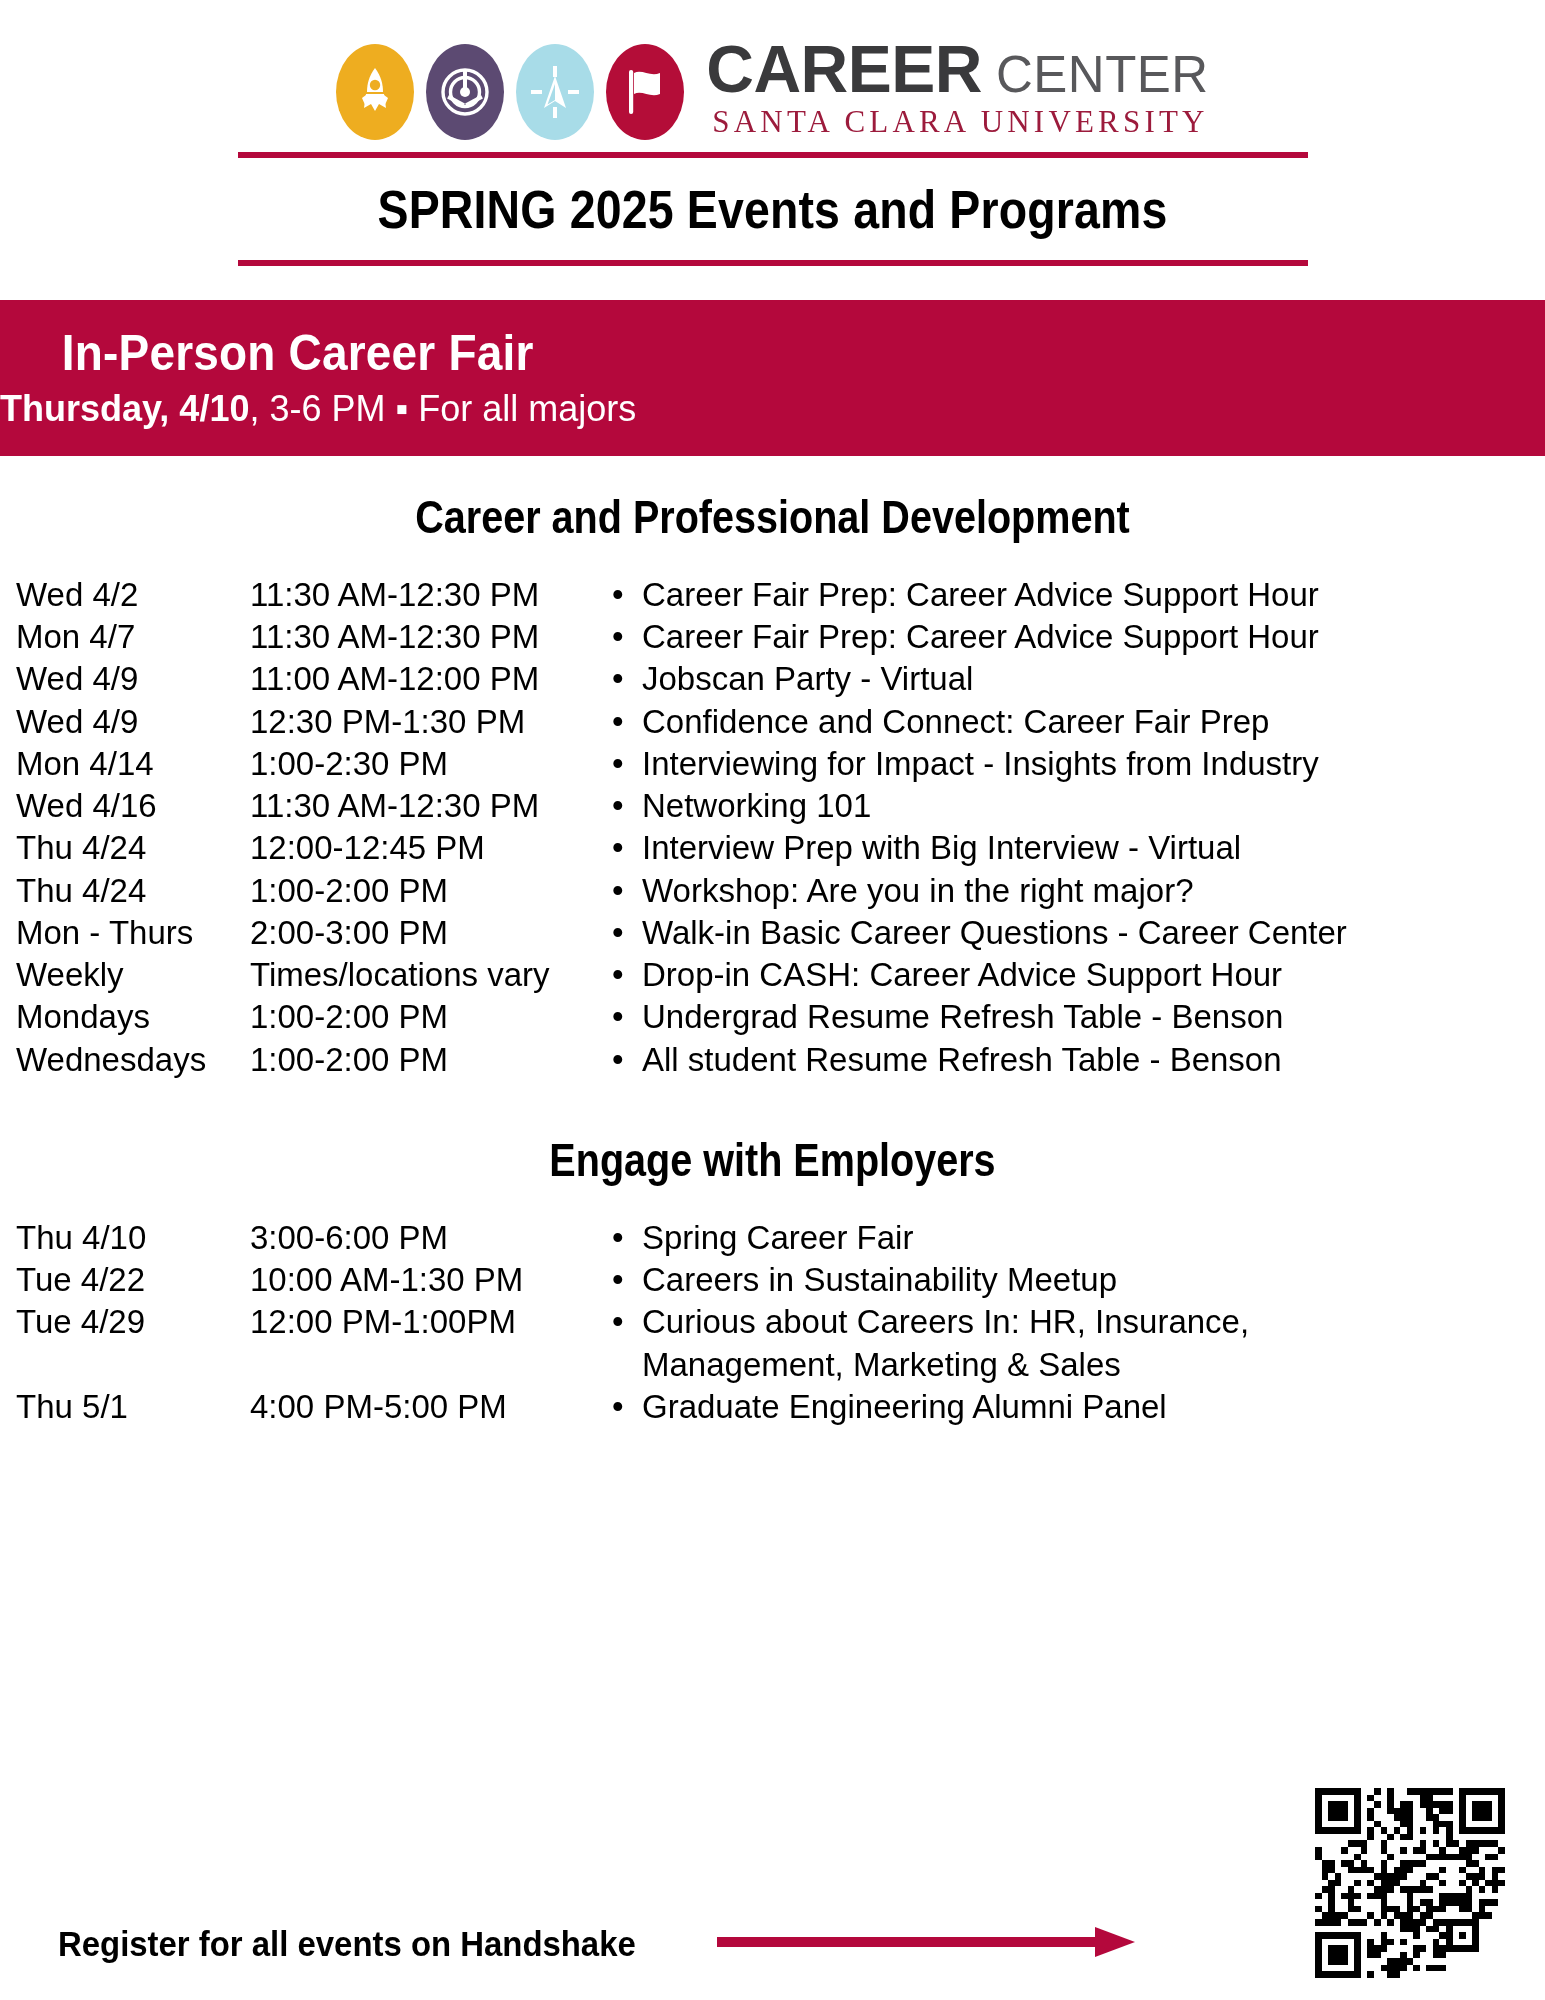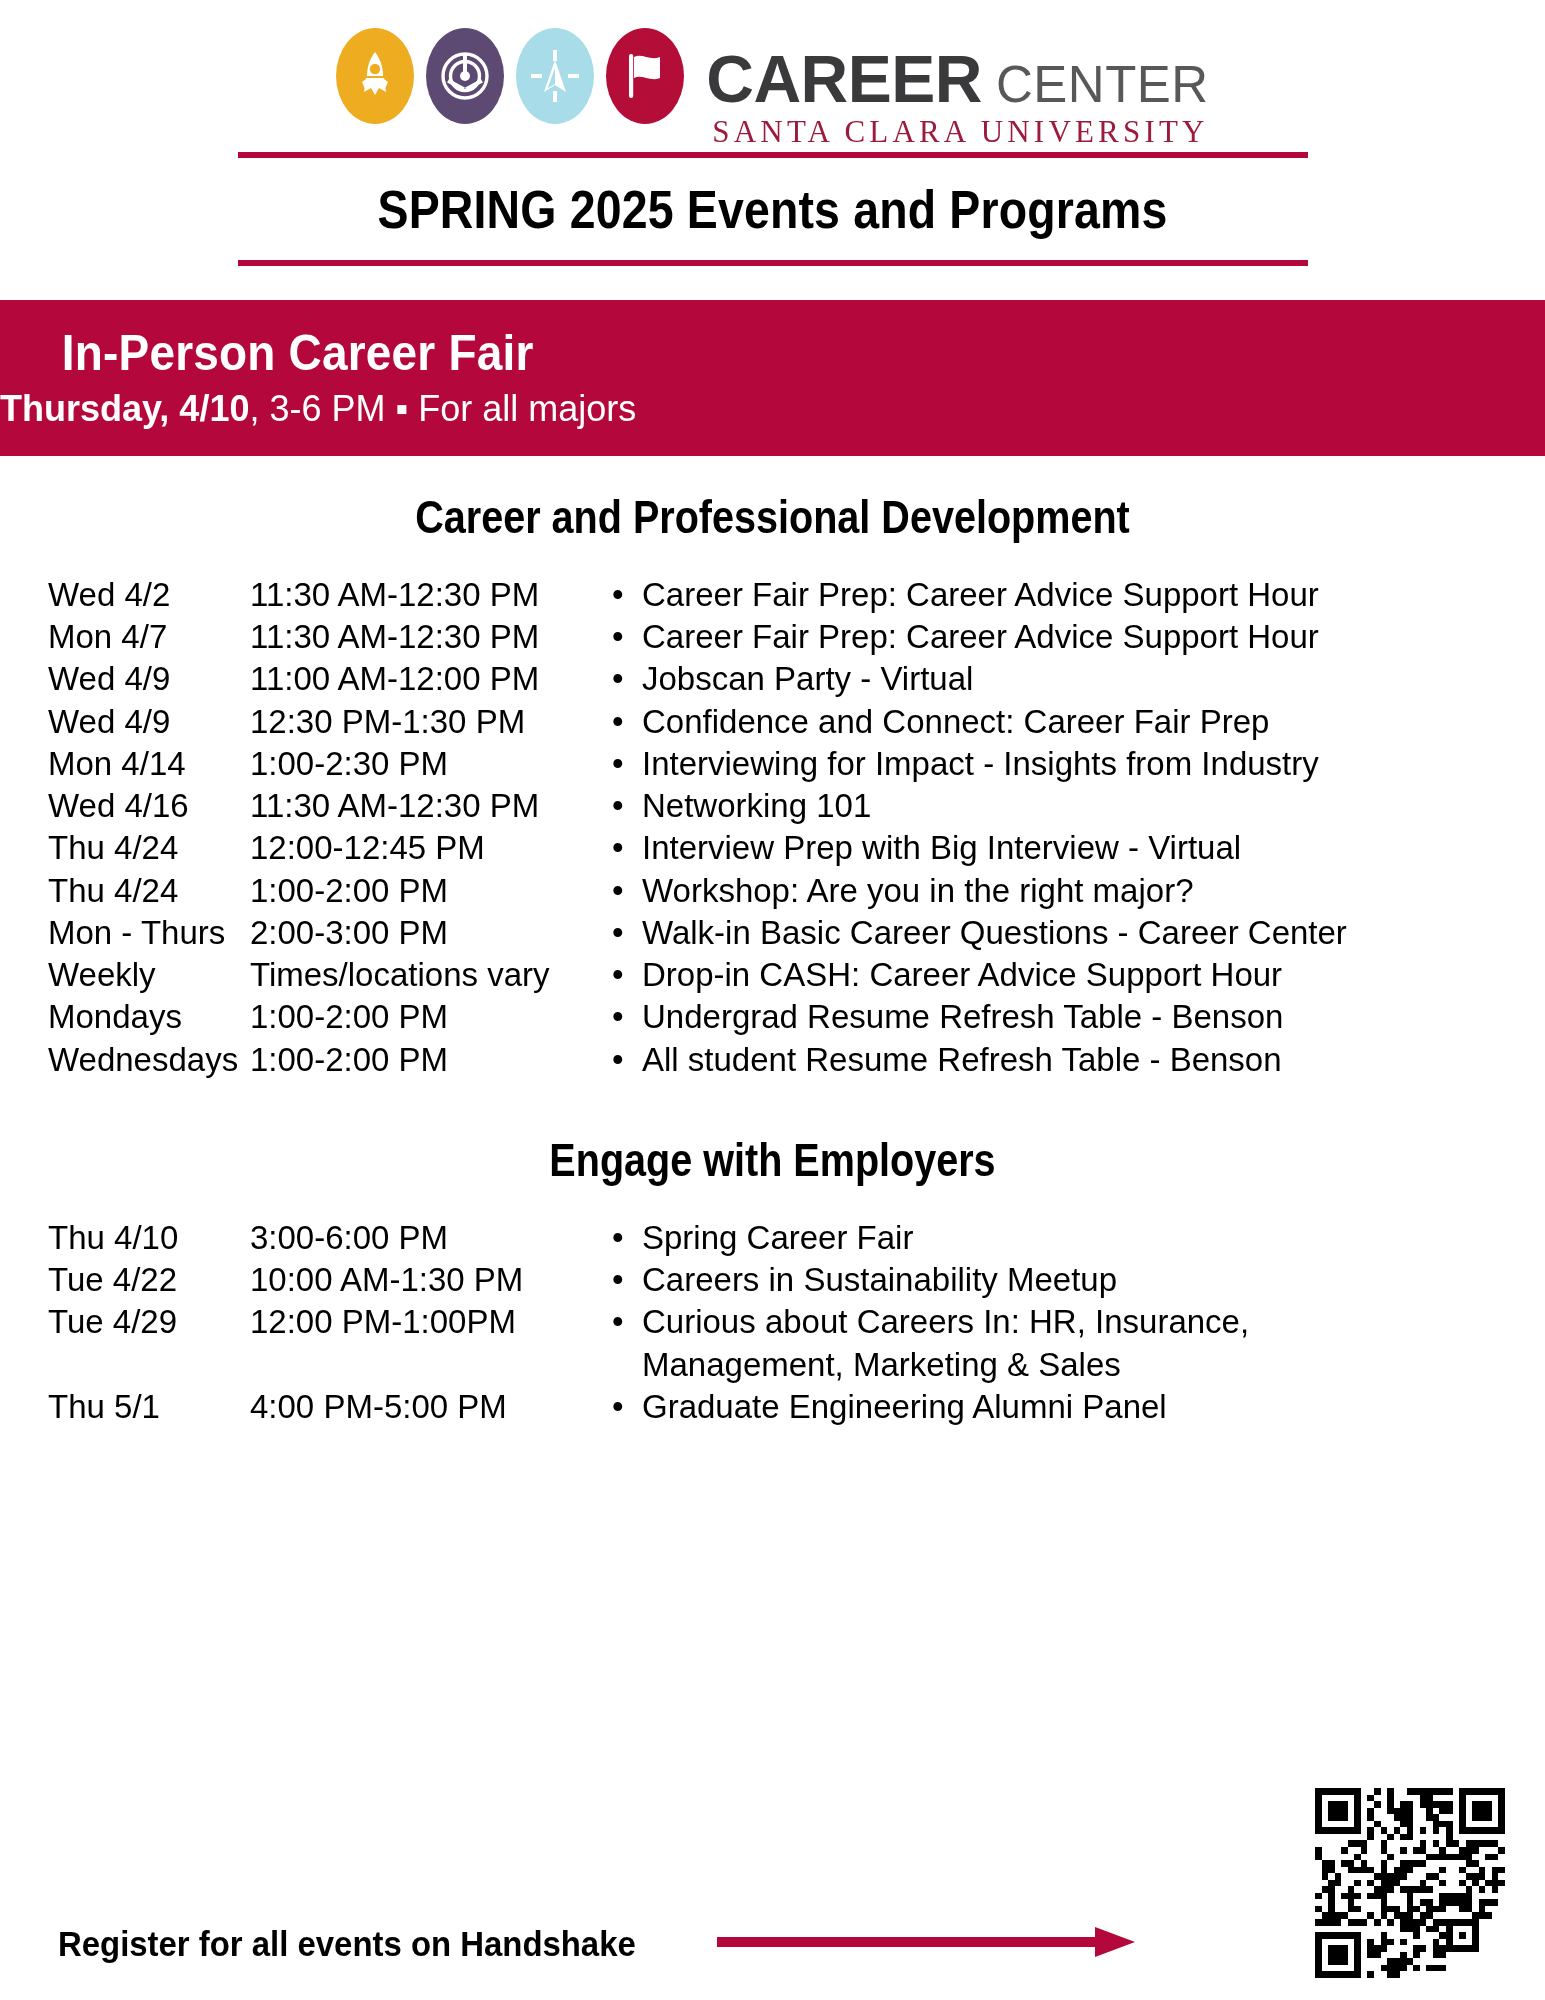--- a/index.html
+++ b/index.html
@@ -6,21 +6,21 @@
   html, body {
     width: 1545px; height: 2000px;
     background: #ffffff;
     font-family: "Liberation Sans", sans-serif;
     overflow: hidden;
   }
   .page { position: relative; width: 1545px; height: 2000px; background:#fff; }
 
   
   .logo-header {
-    display: flex; align-items: flex-start; justify-content: center;
+    display: flex; align-items: flex-end; justify-content: center;
     padding-top: 28px; height: 140px;
   }
   .logo-icons { display: flex; align-items: center; gap: 12px; }
   .badge {
     width: 78px; height: 96px; border-radius: 50%;
     display: flex; align-items: center; justify-content: center;
   }
   .badge.rocket  { background: #eead20; }
   .badge.wheel   { background: #5c4a72; }
   .badge.compass { background: #a8dce8; }
@@ -78,21 +78,21 @@
     transform: scaleX(0.86);
   }
   #sect1-heading { margin-top: 34px; }
   #sect2-heading { margin-top: 52px; }
 
   .rows { margin-top: 30px; }
   .row {
     display: flex; align-items: flex-start;
     font-size: 33px; color: #000; line-height: 1.28;
   }
-  .c-day  { width: 250px; padding-left: 48px; flex: none; }
+  .c-day  { width: 250px; padding-left: 16px; flex: none; }
   .c-time { width: 340px; flex: none; }
   .c-title { flex: 1; display: flex; align-items: flex-start; padding-left: 22px; }
   .bullet {
     flex: none; width: 30px; font-size: 33px; line-height: 1.28;
     text-align: left;
   }
   .c-title .txt { flex: 1; }
   .cont-line { display: block; }
 
   

